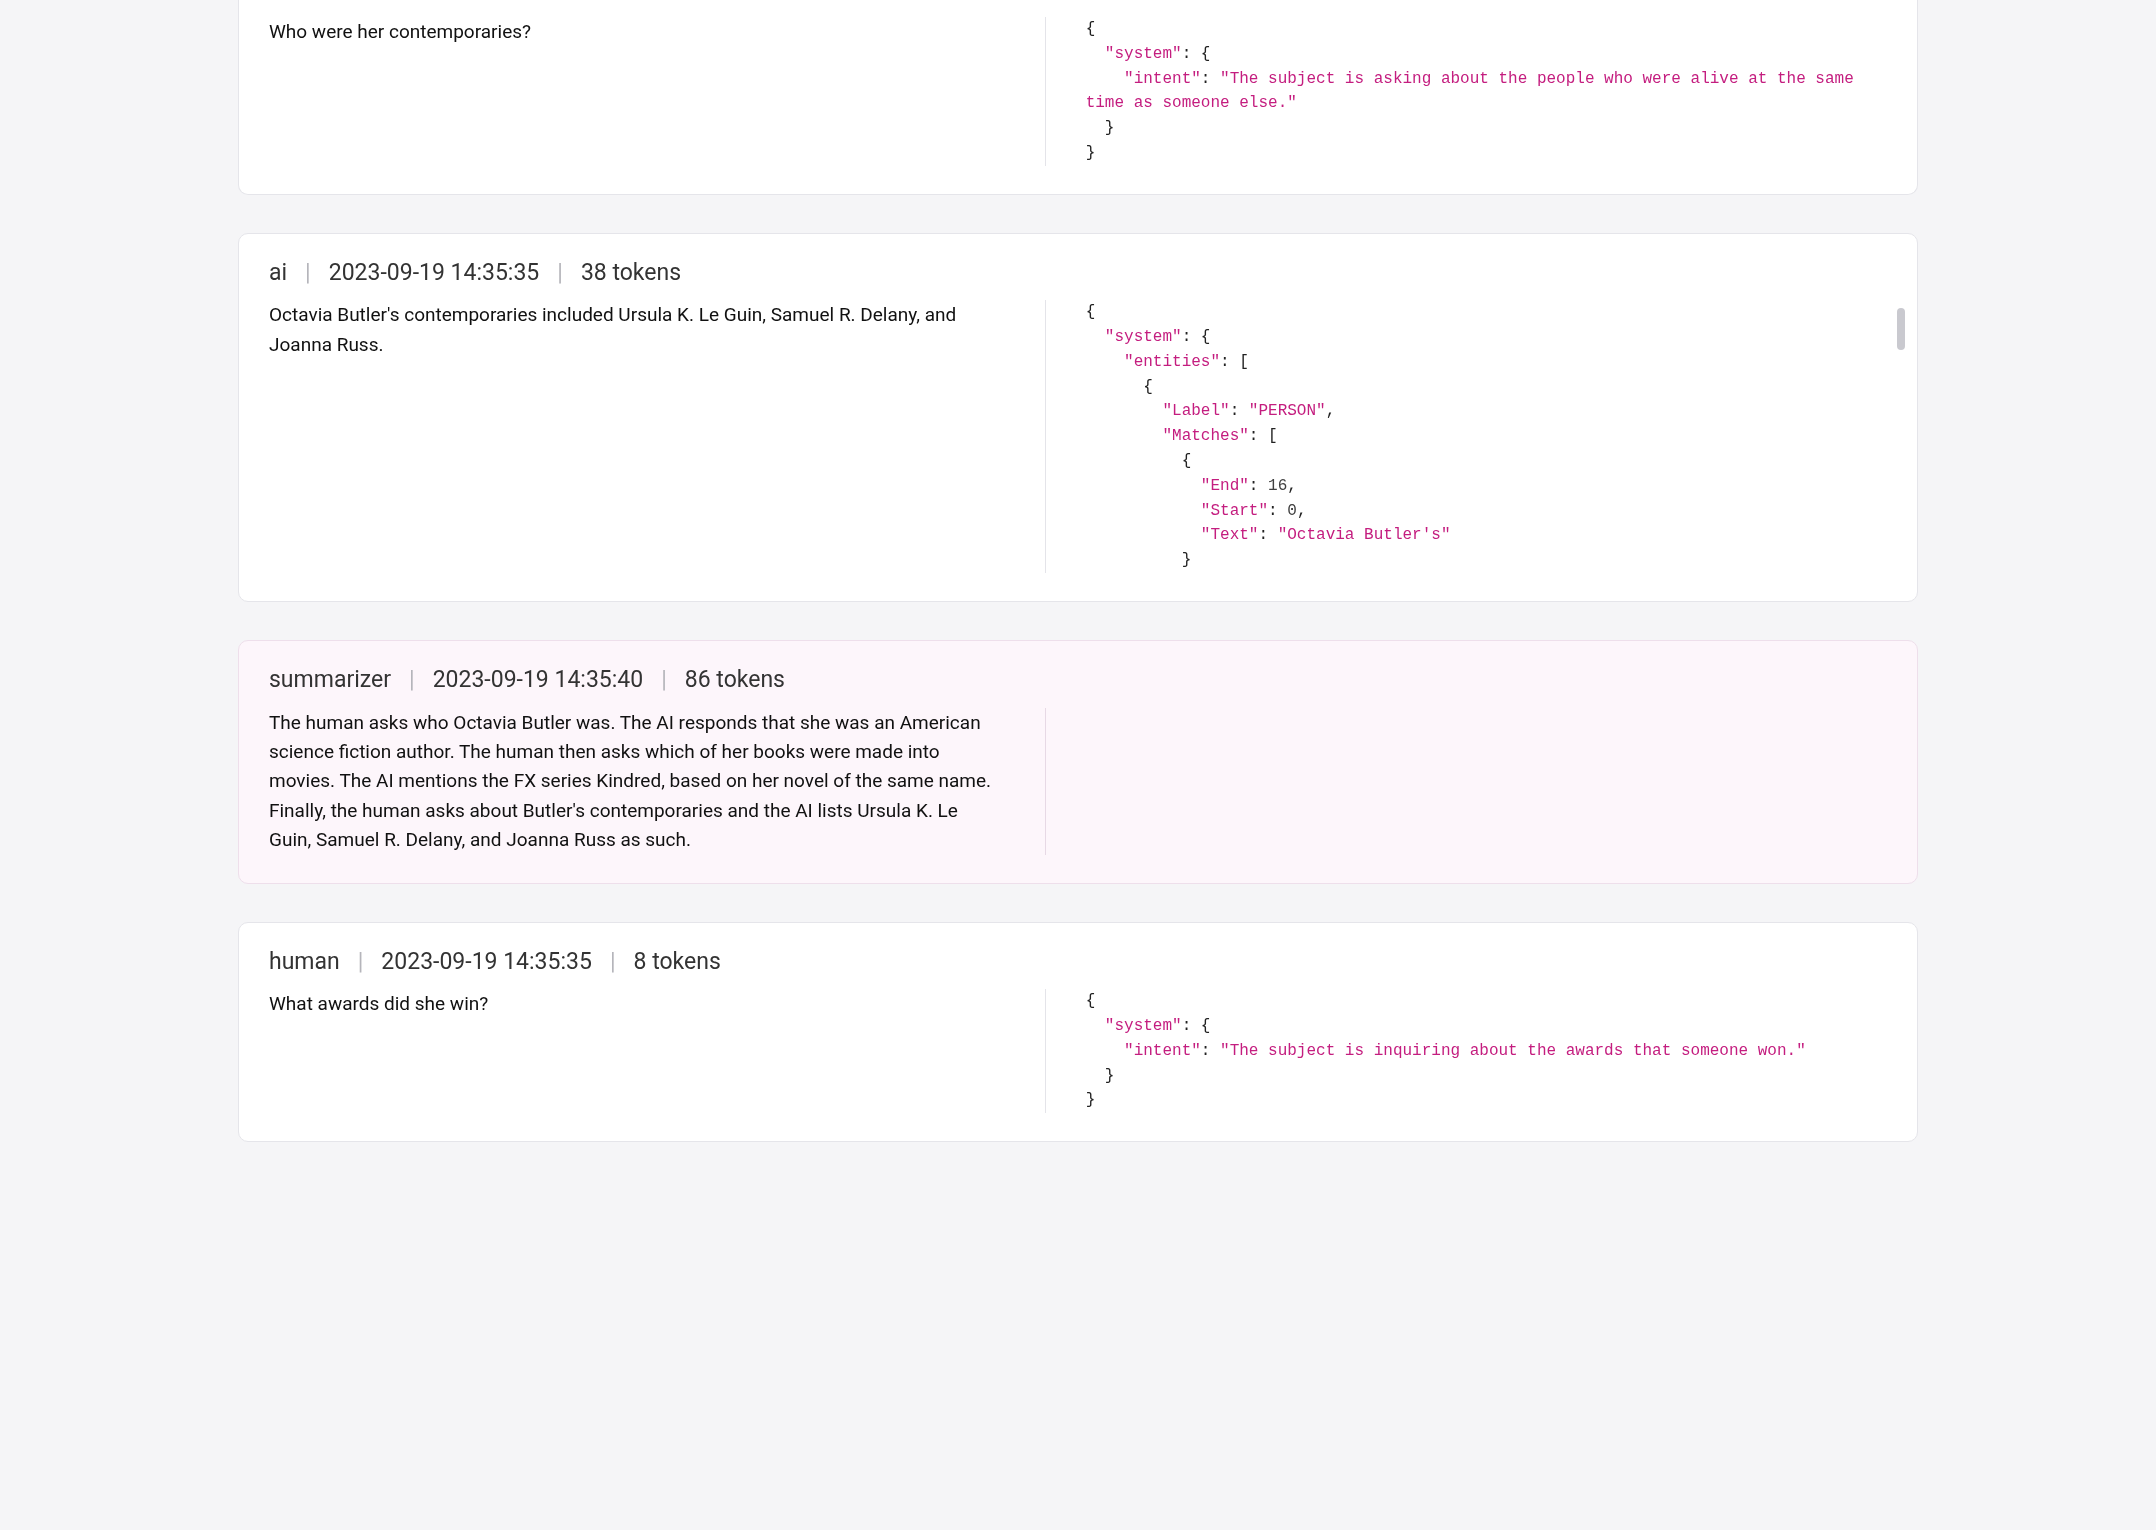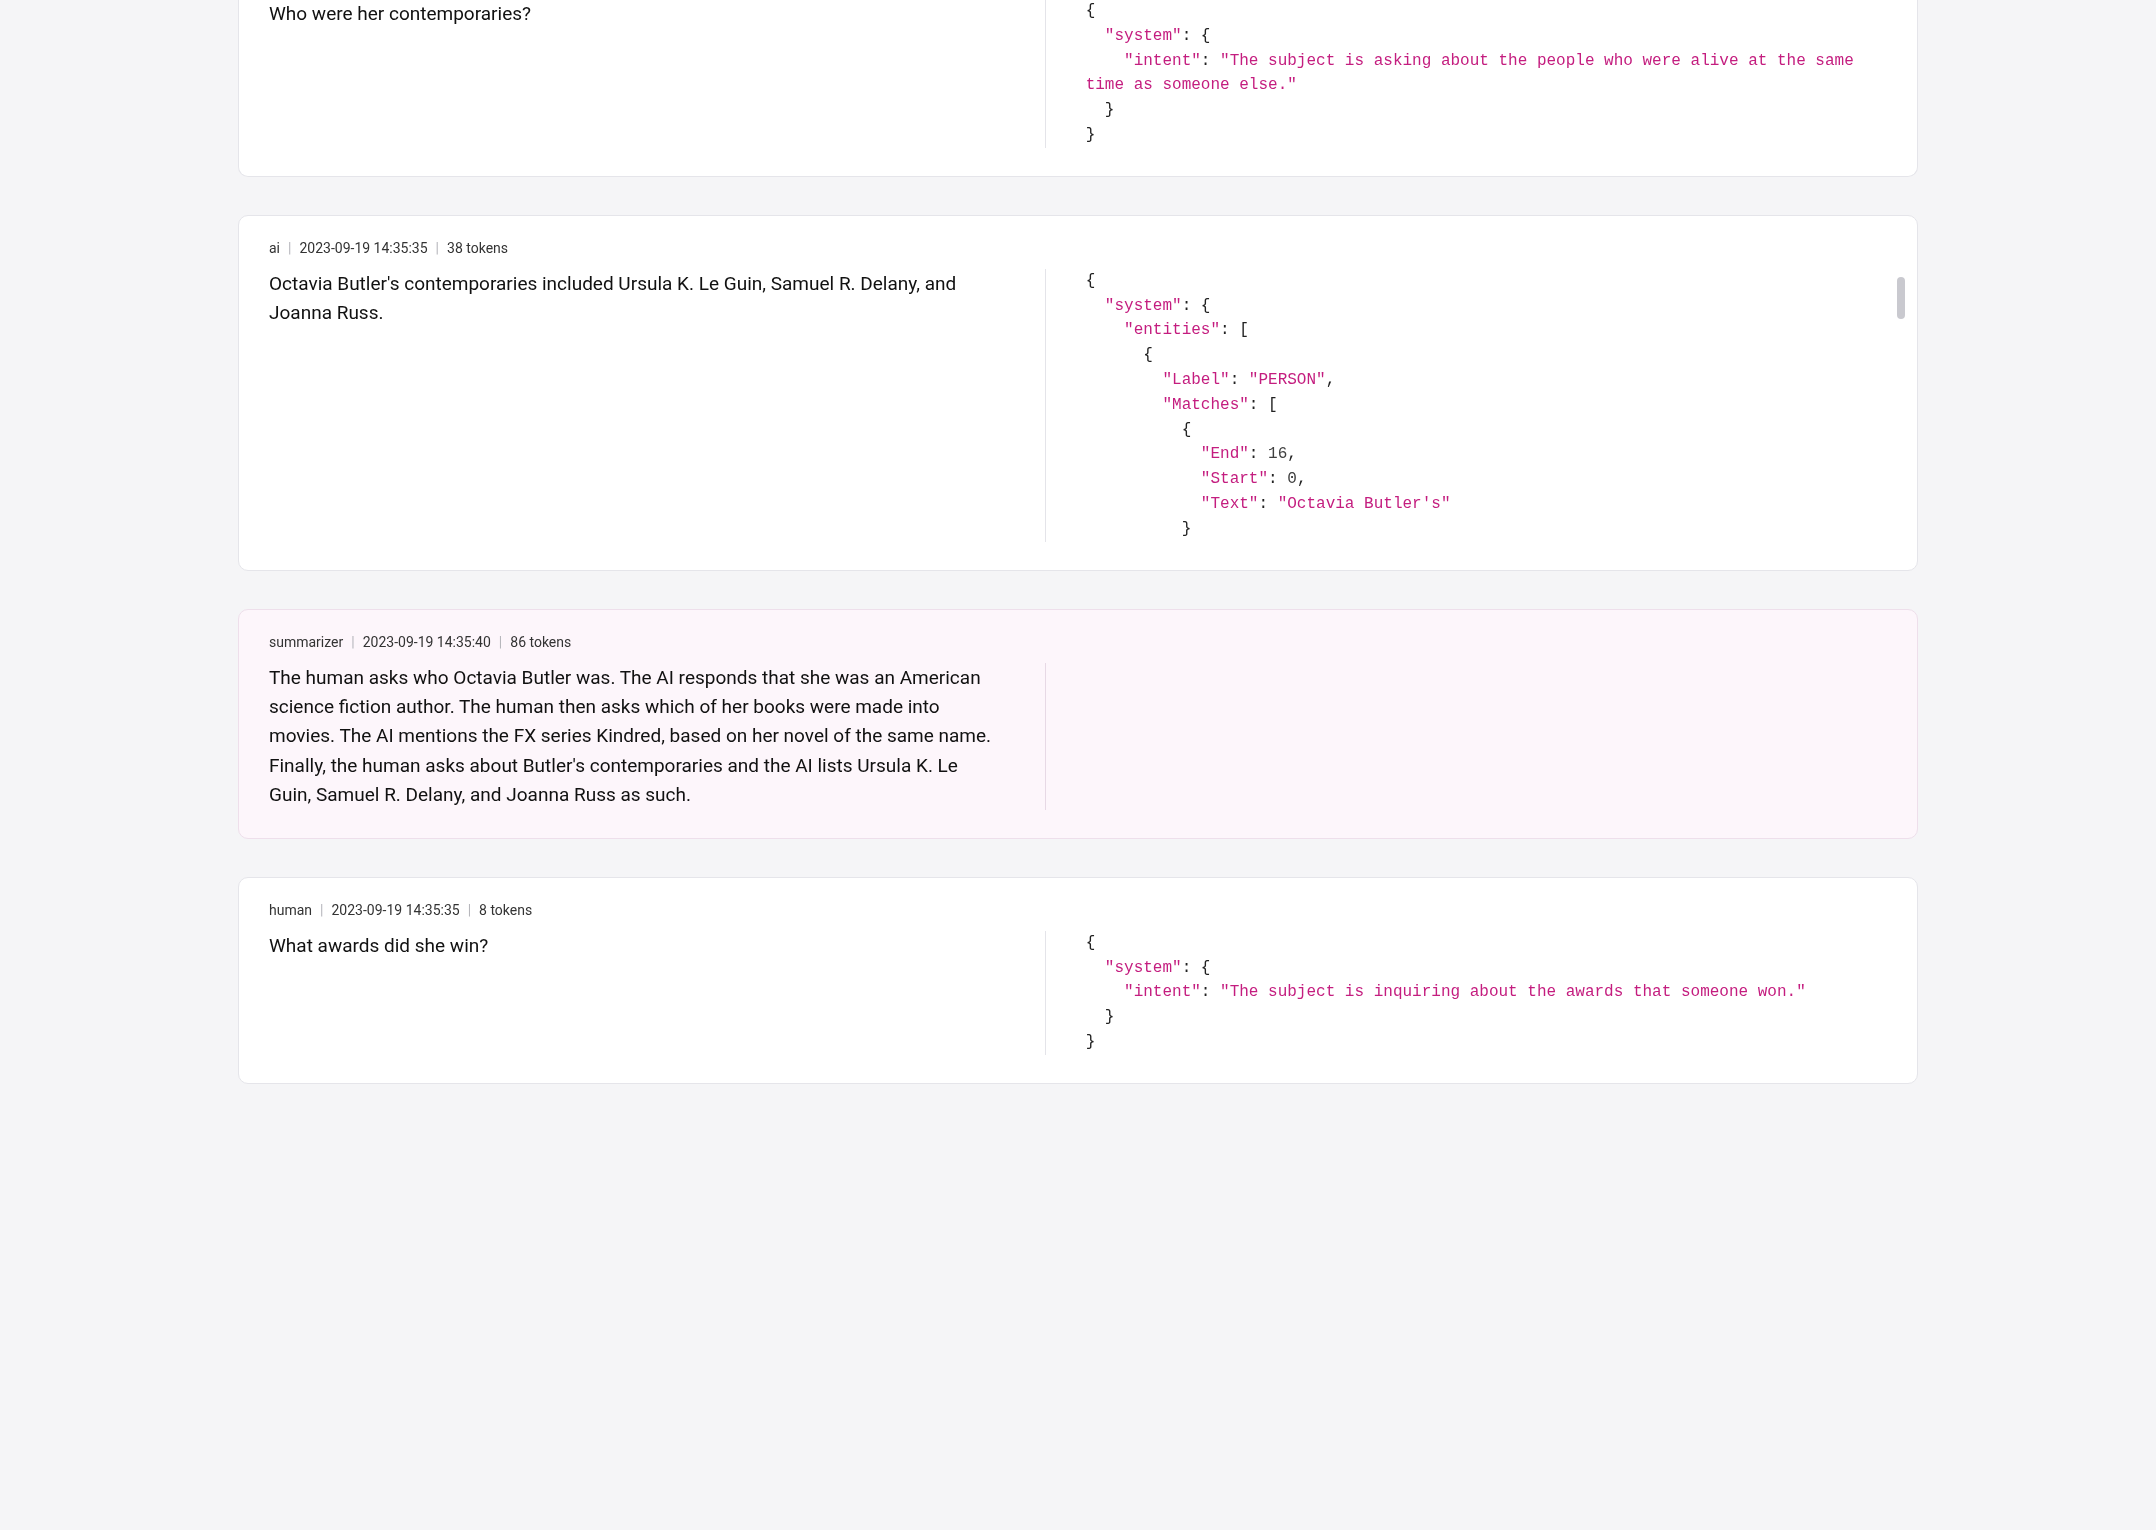--- a/index.html
+++ b/index.html
@@ -22,23 +22,23 @@
     margin-bottom: 38px;
     overflow: hidden;
   }
   .card.summarizer {
     background: #fdf6fb;
     border-color: #eedfeb;
   }
   .card-header {
     display: flex;
     align-items: flex-end;
-    gap: 8px;
+    gap: 18px;
     padding: 22px 30px 10px 30px;
-    font-size: 14px;
+    font-size: 23px;
     color: #333;
   }
   .card-header .sep {
     color: #b5b5bb;
   }
   .card-body {
     display: flex;
     padding: 0 30px 28px 30px;
     gap: 0;
   }
@@ -84,21 +84,21 @@
     background: #c9c9cf;
     border-radius: 4px;
   }
   
   .card.cut-top {
     border-top-left-radius: 0;
     border-top-right-radius: 0;
     border-top: none;
     margin-top: -1px;
   }
-  .card.cut-top .card-body { padding-top: 0; justify-content: space-between; }
+  .card.cut-top .card-body { padding-top: 18px; justify-content: space-between; }
 </style>
 </head>
 <body>
 
 <div class="page" id="cards-root">
     <div class="card cut-top">
       <div class="card-body">
         <div class="card-left">Who were her contemporaries?</div>
         <div class="card-right">
           <div class="json-view"><div><span class="p">{</span></div><div><span class="p">  </span><span class="k">"system"</span><span class="p">: {</span></div><div><span class="p">    </span><span class="k">"intent"</span><span class="p">: </span><span class="s">"The subject is asking about the people who were alive at the same time as someone else."</span></div><div><span class="p">  }</span></div><div><span class="p">}</span></div></div>

